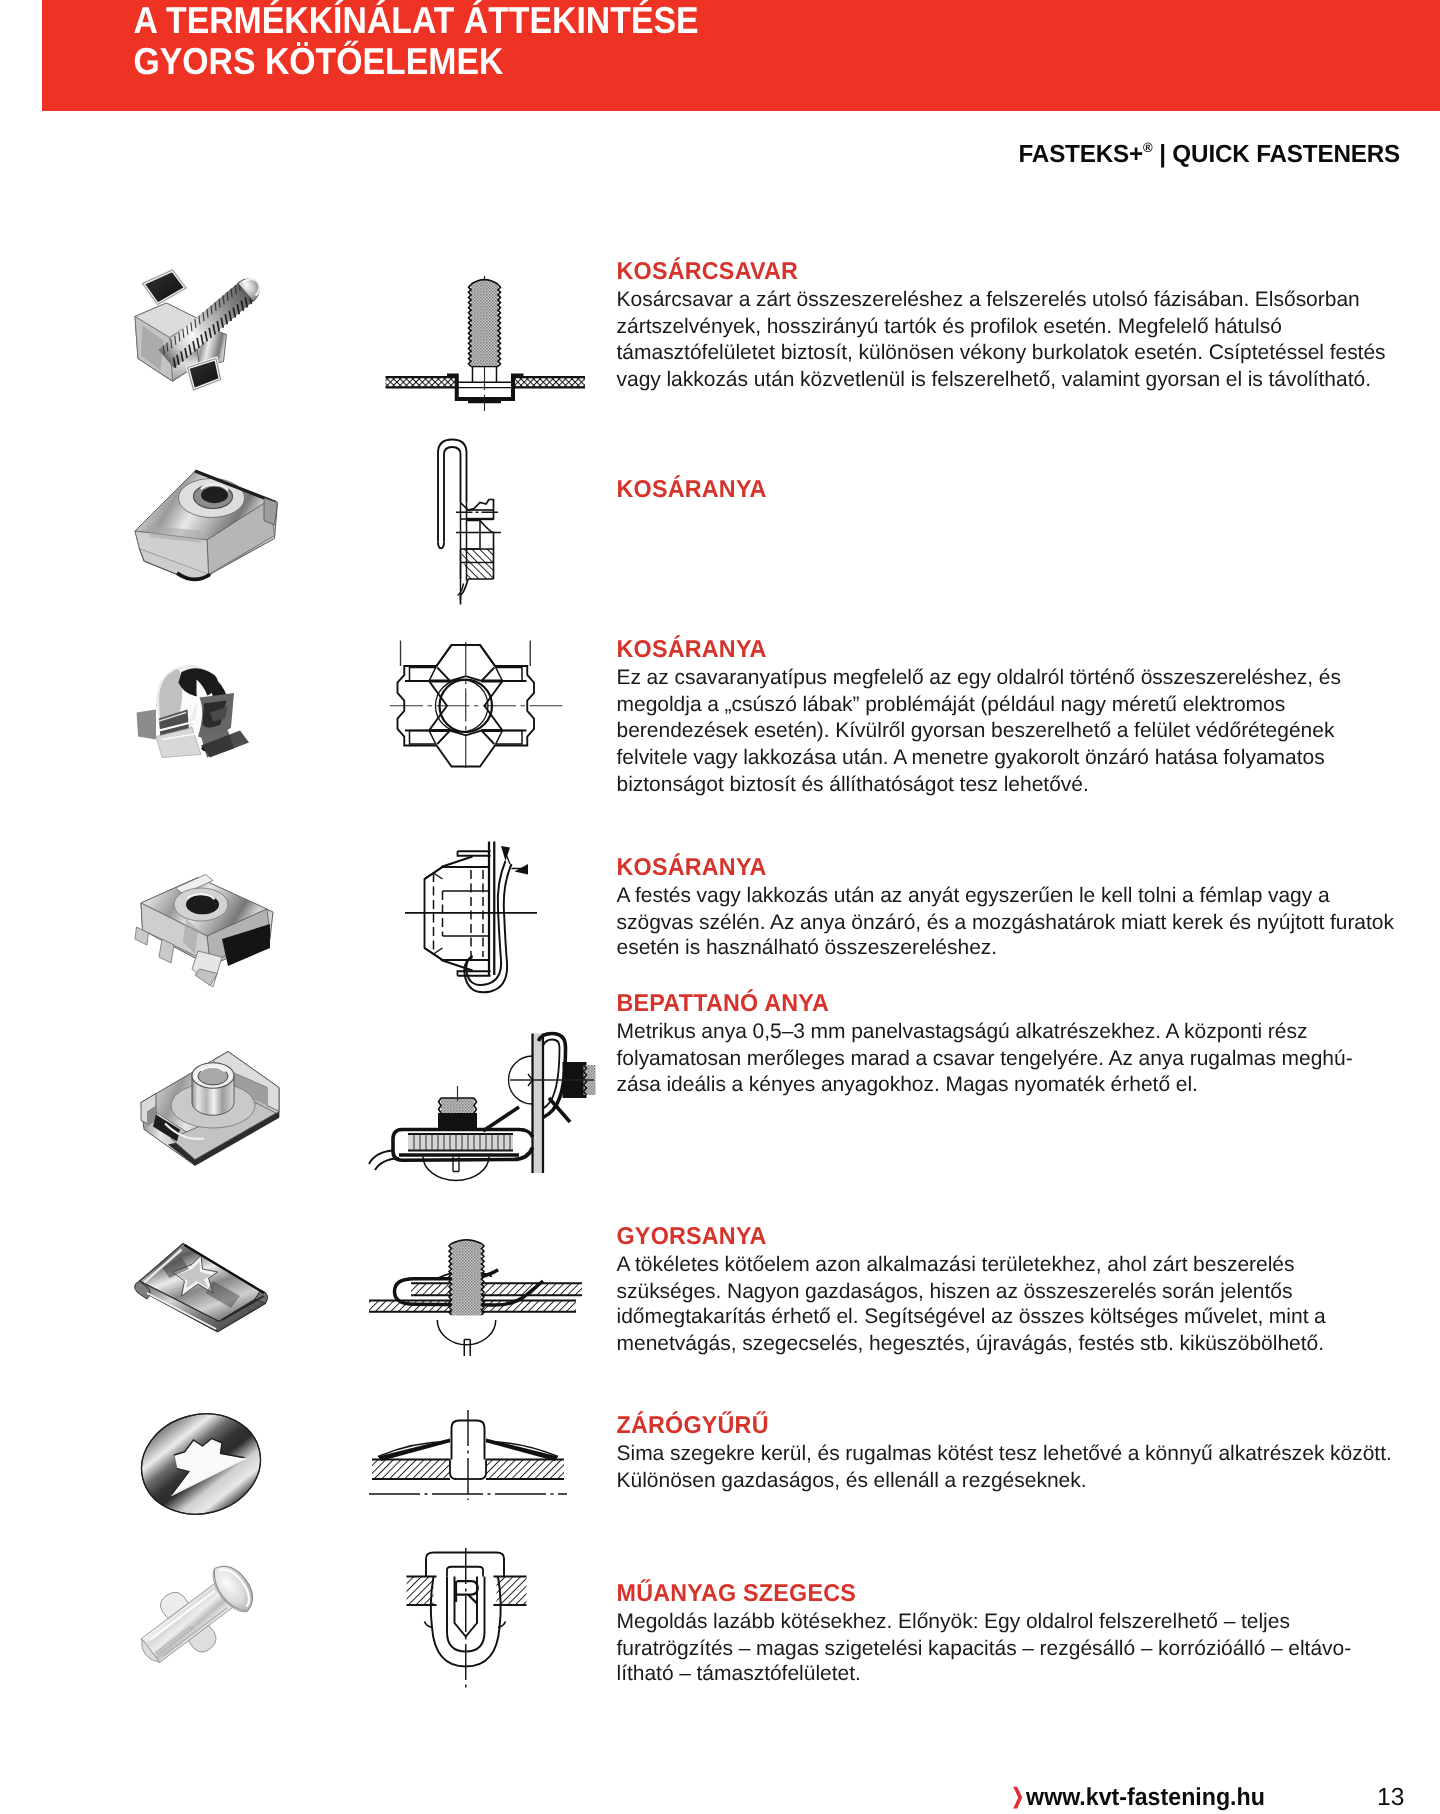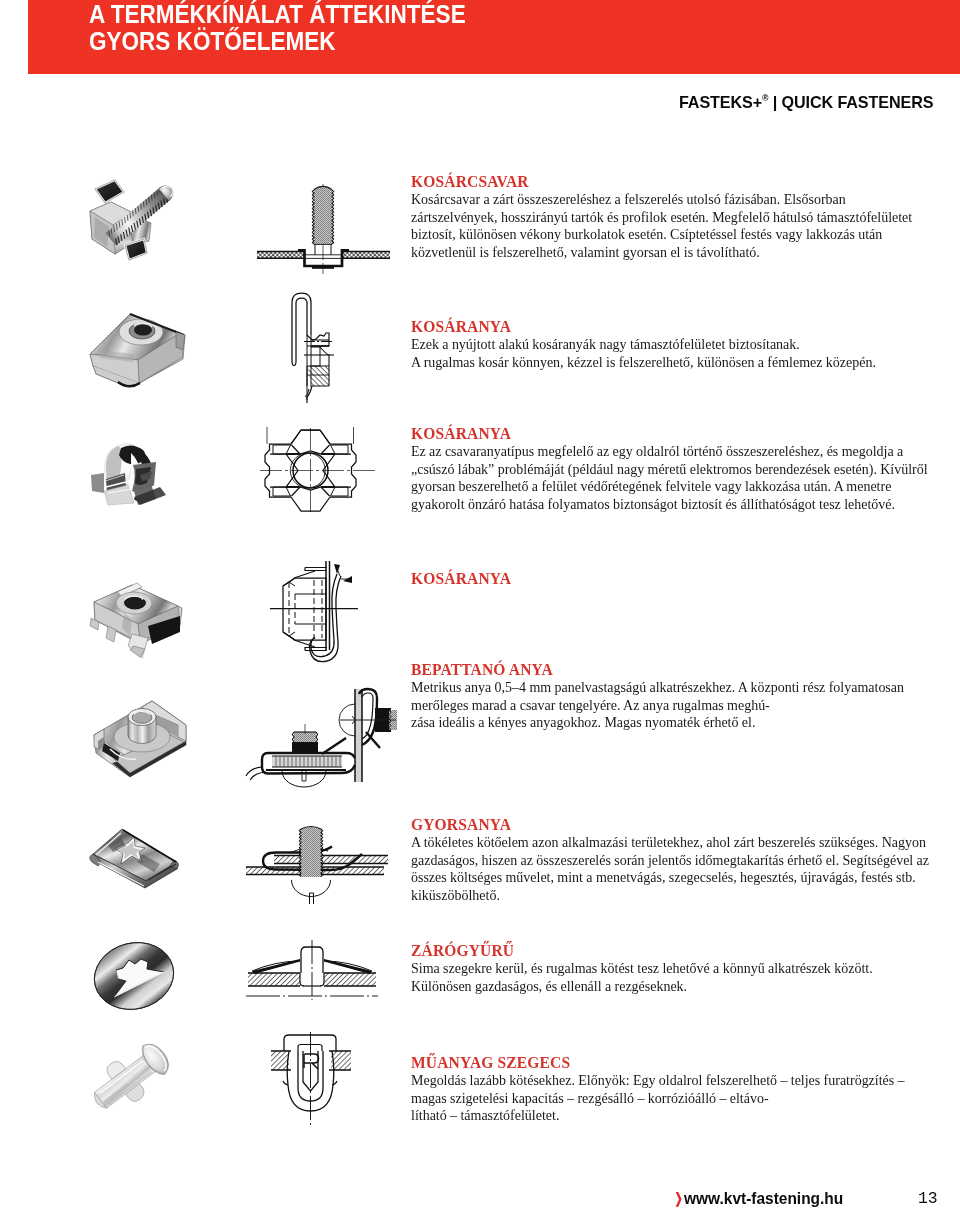--- a/index.html
+++ b/index.html
@@ -2,27 +2,27 @@
 <html><head>
 <meta charset="utf-8">
 <style>
   html,body{margin:0;padding:0;}
   body{width:960px;height:1209px;background:#fff;font-family:"Liberation Sans",sans-serif;-webkit-font-smoothing:antialiased;}
   .page{position:relative;width:960px;height:1209px;overflow:hidden;margin-left:28px;}
   .hdr-bar{position:absolute;left:0;top:0;width:960px;height:74px;background:#ee3324;}
   .hdr-title{position:absolute;left:61px;top:1px;color:#fff;font-weight:bold;font-size:25px;line-height:26.6px;letter-spacing:0px;transform:scaleX(0.901);transform-origin:0 0;}
   .sub-title{position:absolute;left:651px;top:93.2px;font-weight:bold;font-size:16.6px;letter-spacing:-0.12px;color:#0b0b0b;transform:scaleX(0.974);transform-origin:0 0;}
   .sup{font-size:9px;vertical-align:super;}
-  .sec{position:absolute;left:383px;width:522px;font-family:Liberation Serif, serif;}
+  .sec{position:absolute;left:383px;width:522px;}
   .sec h3{margin:0;color:#d6332b;font-size:16.3px;font-weight:bold;letter-spacing:0.15px;line-height:19px;display:inline-block;transform:scaleX(0.955);transform-origin:0 0;}
   .sec p{margin:0;white-space:pre-wrap;font-size:14px;line-height:17.62px;color:#1a1a1a;letter-spacing:-0.01px;word-spacing:-0.12px;}
   .footer{position:absolute;left:645px;top:1189px;font-weight:bold;font-size:16.4px;color:#0c0c0c;transform:scaleX(0.943);transform-origin:0 0;}
   .chev{display:inline-block;font-size:14px;transform:scaleX(0.75) translateY(-1px);transform-origin:center;}
   .chev{color:#e12b36;}
-  .pageno{position:absolute;left:890px;top:1189px;font-size:16.4px;color:#0c0c0c;font-family:Liberation Mono, monospace;}
+  .pageno{position:absolute;left:890px;top:1189px;font-size:16.4px;color:#0c0c0c;}
   .illus{position:absolute;}
   svg{display:block;overflow:visible;}
 </style>
 </head>
 <body>
 
 <div class="page">
   <div class="hdr-bar"></div>
   <div class="hdr-title">
     <div>A TERMÉKKÍNÁLAT ÁTTEKINTÉSE</div>
@@ -100,33 +100,32 @@
     </pattern>
   </defs>
     </svg>
 
   <div class="sec" style="top:172px">
     <h3>KOSÁRCSAVAR</h3>
     <p>Kosárcsavar a zárt összeszereléshez a felszerelés utolsó fázisában. Elsősorban zártszelvények, hosszirányú tartók és profilok esetén. Megfelelő hátulsó támasztófelületet biztosít, különösen vékony burkolatok esetén. Csíptetéssel festés vagy lakkozás után közvetlenül is felszerelhető, valamint gyorsan el is távolítható.</p>
   </div>
   <div class="sec" style="top:317px">
     <h3>KOSÁRANYA</h3>
-    <p>Ezek a nyújtott alakú kosáranyák nagy támasztófelületet biztosítanak.
-A rugalmas kosár könnyen, kézzel is felszerelhető, különösen a fémlemez közepén.</p>
   </div>
   <div class="sec" style="top:424px">
     <h3>KOSÁRANYA</h3>
     <p>Ez az csavaranyatípus megfelelő az egy oldalról történő összeszereléshez, és megoldja a „csúszó lábak” problémáját (például nagy méretű elektromos berendezések esetén). Kívülről gyorsan beszerelhető a felület védőrétegének felvitele vagy lakkozása után. A menetre gyakorolt önzáró hatása folyamatos biztonságot biztosít és állíthatóságot tesz lehetővé.</p>
   </div>
   <div class="sec" style="top:569px">
     <h3>KOSÁRANYA</h3>
+    <p>A festés vagy lakkozás után az anyát egyszerűen le kell tolni a fémlap vagy a szögvas szélén. Az anya önzáró, és a mozgáshatárok miatt kerek és nyújtott furatok esetén is használható összeszereléshez.</p>
   </div>
   <div class="sec" style="top:660px">
     <h3>BEPATTANÓ ANYA</h3>
-    <p>Metrikus anya 0,5–4 mm panelvastagságú alkatrészekhez. A központi rész folyamatosan merőleges marad a csavar tengelyére. Az anya rugalmas meghú-
+    <p>Metrikus anya 0,5–3 mm panelvastagságú alkatrészekhez. A központi rész folyamatosan merőleges marad a csavar tengelyére. Az anya rugalmas meghú-
 zása ideális a kényes anyagokhoz. Magas nyomaték érhető el.</p>
   </div>
   <div class="sec" style="top:815px">
     <h3>GYORSANYA</h3>
     <p>A tökéletes kötőelem azon alkalmazási területekhez, ahol zárt beszerelés szükséges. Nagyon gazdaságos, hiszen az összeszerelés során jelentős időmegtakarítás érhető el. Segítségével az összes költséges művelet, mint a menetvágás, szegecselés, hegesztés, újravágás, festés stb. kiküszöbölhető.</p>
   </div>
   <div class="sec" style="top:941px">
     <h3>ZÁRÓGYŰRŰ</h3>
     <p>Sima szegekre kerül, és rugalmas kötést tesz lehetővé a könnyű alkatrészek között. Különösen gazdaságos, és ellenáll a rezgéseknek.</p>
   </div>

